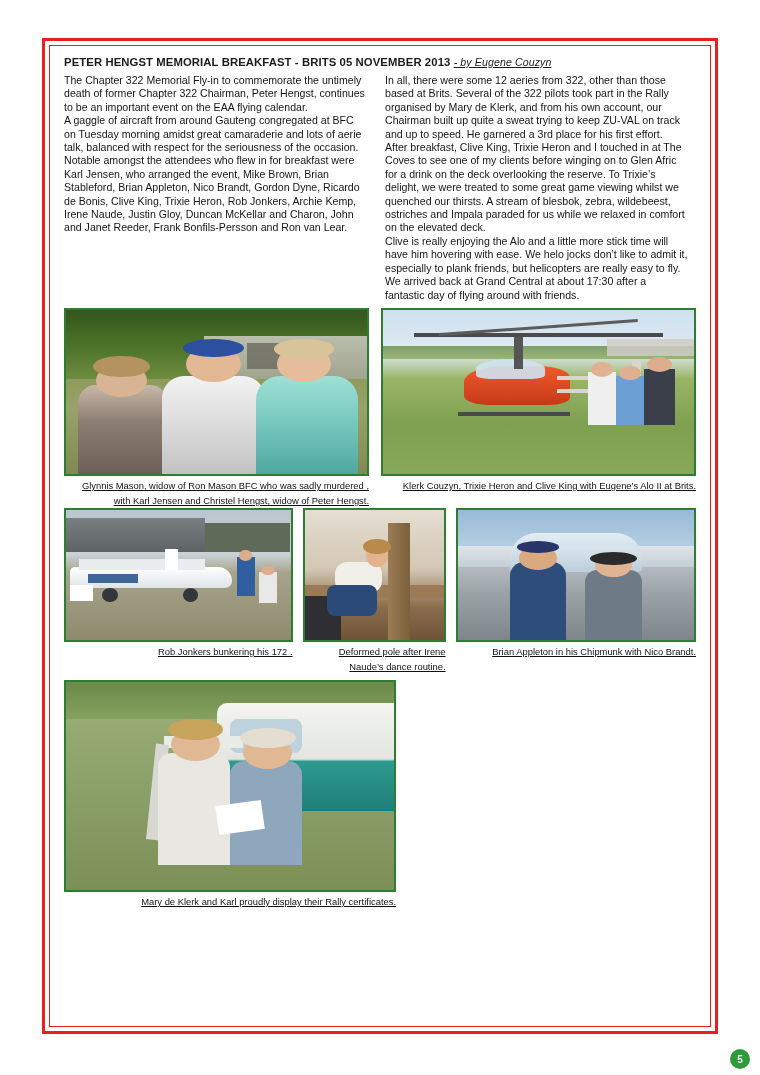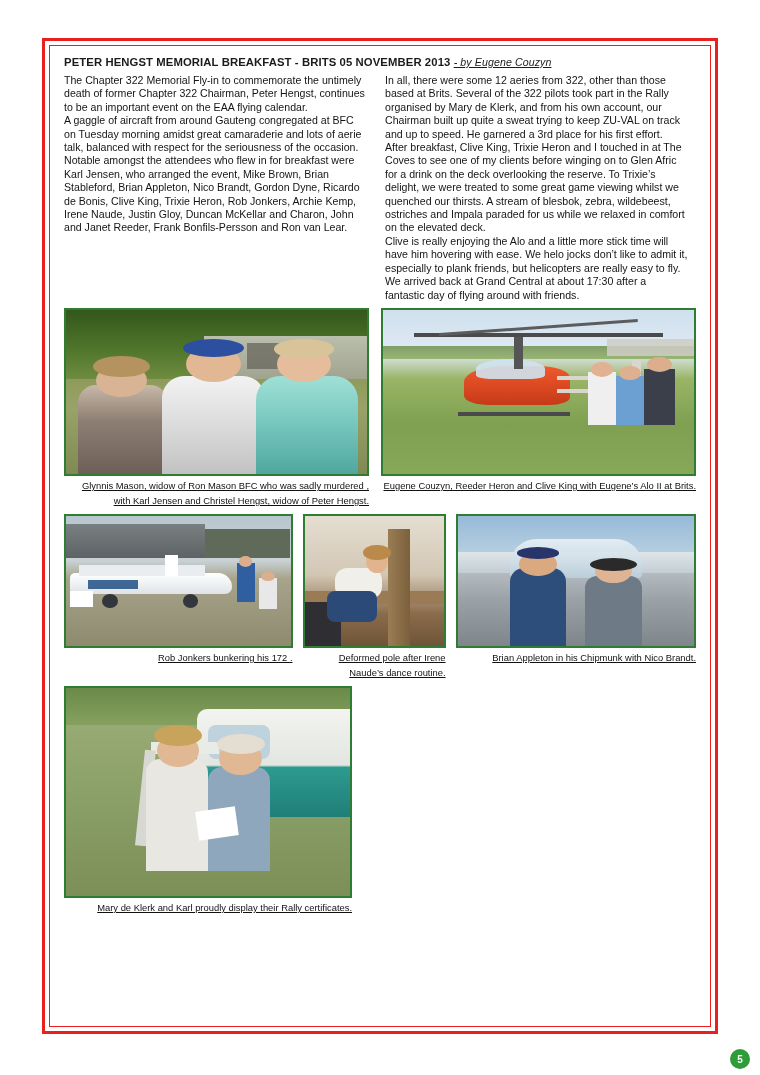--- a/index.html
+++ b/index.html
@@ -197,25 +197,25 @@
 
           <div class="rect" style="left:24%;top:62%;width:36%;height:2.5%;background:#4a4a4a;"></div>
 
           <div class="rect" style="left:66%;top:38%;width:9%;height:32%;background:#efefef;"></div>
           <div class="blob" style="left:67%;top:32%;width:7%;height:9%;background:#e0b292;"></div>
           <div class="rect" style="left:75%;top:40%;width:9%;height:30%;background:#6c9fd2;"></div>
           <div class="blob" style="left:76%;top:34%;width:7%;height:9%;background:#dfb08f;"></div>
           <div class="rect" style="left:84%;top:36%;width:10%;height:34%;background:#3a3f4a;"></div>
           <div class="blob" style="left:85%;top:29%;width:8%;height:9%;background:#dcae8d;"></div>
         </div>
-        <div class="caption">Eugene Couzyn, Reeder Heron and Clive King with Eugene’s Alo II at Brits.</div>
-      </div>
-    </div>
-
-    <div class="row" style="gap:10px; margin-top:6px;">
+        <div class="caption">Klerk Couzyn, Trixie Heron and Clive King with Eugene’s Alo II at Brits.</div>
+      </div>
+    </div>
+
+    <div class="row" style="gap:10px; ">
 
       <div class="cell" style="width:230px;">
         <div class="photo" style="height:134px;">
           <div class="rect" style="left:0;top:0;width:100%;height:100%;background:linear-gradient(180deg,#b9c6cf 0%,#c9d2d6 34%,#a8a48c 48%,#8e8a6e 100%);"></div>
           <div class="rect" style="left:0;top:6%;width:62%;height:26%;background:linear-gradient(180deg,#7a7f82,#5d6265);"></div>
           <div class="rect" style="left:62%;top:10%;width:38%;height:22%;background:#5f6a58;"></div>
 
           <div class="rect" style="left:2%;top:44%;width:72%;height:16%;background:linear-gradient(180deg,#ffffff,#dfe3e6);border-radius:10px 28px 14px 10px;"></div>
           <div class="rect" style="left:6%;top:38%;width:56%;height:8%;background:#e9edef;"></div>
           <div class="rect" style="left:44%;top:30%;width:6%;height:16%;background:#ffffff;"></div>
@@ -262,21 +262,21 @@
           <div class="blob" style="left:58%;top:34%;width:16%;height:18%;background:#deb494;"></div>
           <div class="blob" style="left:56%;top:32%;width:20%;height:10%;background:#2a2a2a;"></div>
         </div>
         <div class="caption">Brian Appleton in his Chipmunk with Nico Brandt.</div>
       </div>
     </div>
 
     <div class="row" style="gap:10px; margin-top:6px;">
 
 
-      <div class="cell" style="width:288px;">
+      <div class="cell" style="width:332px;">
         <div class="photo" style="height:212px;">
           <div class="rect" style="left:0;top:0;width:100%;height:100%;background:linear-gradient(180deg,#9fb07b 0%,#8fa36d 40%,#7b8f56 100%);"></div>
           <div class="rect" style="left:0;top:0;width:100%;height:18%;background:linear-gradient(180deg,#6a8a49,#86a05f);"></div>
 
           <div class="rect" style="left:46%;top:10%;width:54%;height:52%;background:linear-gradient(180deg,#f3f4f0 0%,#e2e5e0 52%,#2e9a8f 54%,#1f7f78 100%);border-radius:10px 0 0 26px;"></div>
           <div class="rect" style="left:50%;top:18%;width:22%;height:16%;background:#b9cfdc;border-radius:8px;opacity:.9;"></div>
           <div class="rect" style="left:30%;top:26%;width:24%;height:6%;background:#e9ebe6;"></div>
 
           <div class="rect" style="left:26%;top:30%;width:4%;height:46%;background:#d8d8d2;transform:rotate(6deg);"></div>
 

